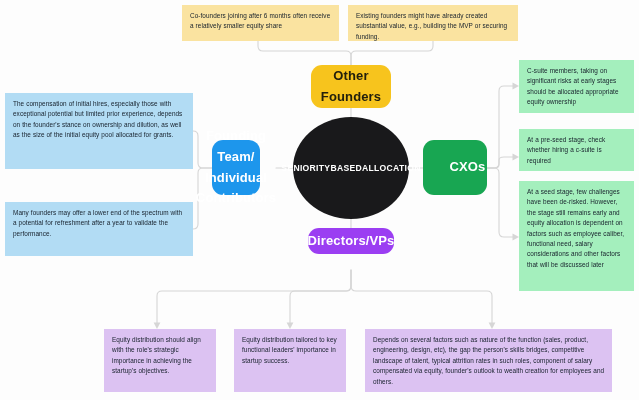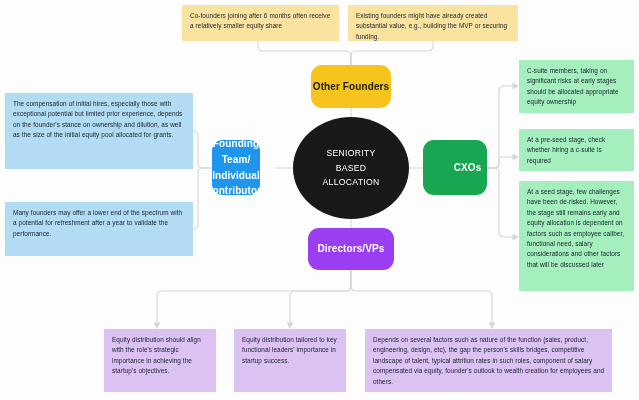--- a/index.html
+++ b/index.html
@@ -37,43 +37,43 @@
   }
   .note.yellow { background: #fae3a0; }
   .note.blue   { background: #b2dcf4; }
   .note.green  { background: #a4efbd; }
   .note.purple { background: #dcc2f2; }
 
   
   .hub {
     position: absolute;
     display: flex;
-    flex-direction: column;
+    flex-direction: row;
     align-items: center;
     justify-content: center;
     background: #19191b;
     border-radius: 50%;
     color: #ffffff;
     font-size: 8.6px;
-    font-weight: 400;
+    font-weight: 700;
     letter-spacing: 0.035em;
     line-height: 1.72;
     text-align: center;
   }
 
   
   .node {
     position: absolute;
     box-sizing: border-box;
     display: flex;
     flex-direction: column;
     align-items: center;
     justify-content: center;
     border-radius: 11px;
-    font-size: 10px;
+    font-size: 13px;
     font-weight: 700;
     line-height: 1.58;
     text-align: center;
     letter-spacing: 0.01em;
   }
   .node.founders     { background: #f7c41d; color: #23200c; }
   .node.founding     { background: #1d96ec; color: #ffffff; }
   .node.cxos         { background: #18a652; color: #ffffff; }
   .node.directors    { background: #9b3ef2; color: #ffffff; }
 </style>
@@ -144,21 +144,21 @@
   <div class="node founding" style="left:212px; top:140px; width:48px; height:55px;">
     <span>Founding Team/</span>
     <span>Individual</span>
     <span>Contributors</span>
   </div>
 
   <div class="node cxos" style="left:423px; top:140px; width:64px; height:55px;padding-left:25px;">
     <span>CXOs</span>
   </div>
 
-  <div class="node directors" style="left:308px; top:228px; width:86px; height:42px;">
+  <div class="node directors" style="left:308px; top:228px; width:86px; height:26px;">
     <span>Directors/VPs</span>
   </div>
 
   <div class="hub" style="left:293px; top:117px; width:116px; height:102px;">
     <span>SENIORITY</span>
     <span>BASED</span>
     <span>ALLOCATION</span>
   </div>
 
 </div>

